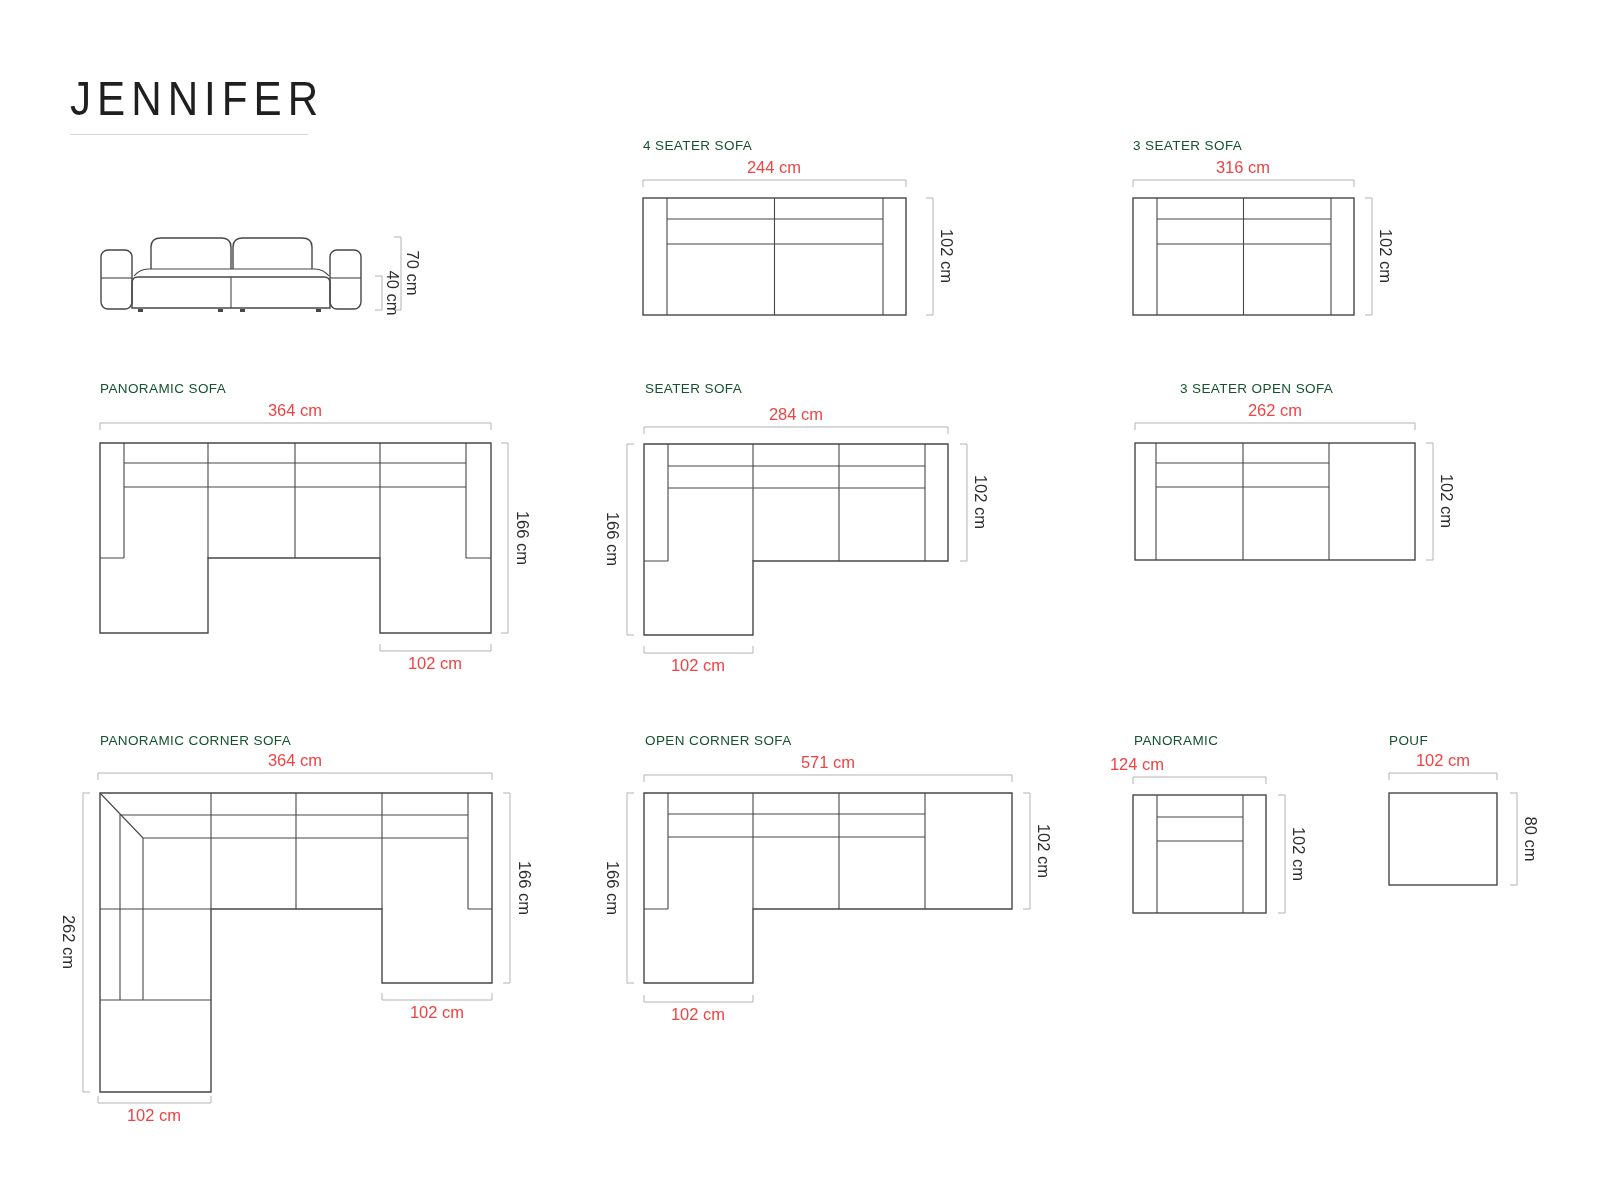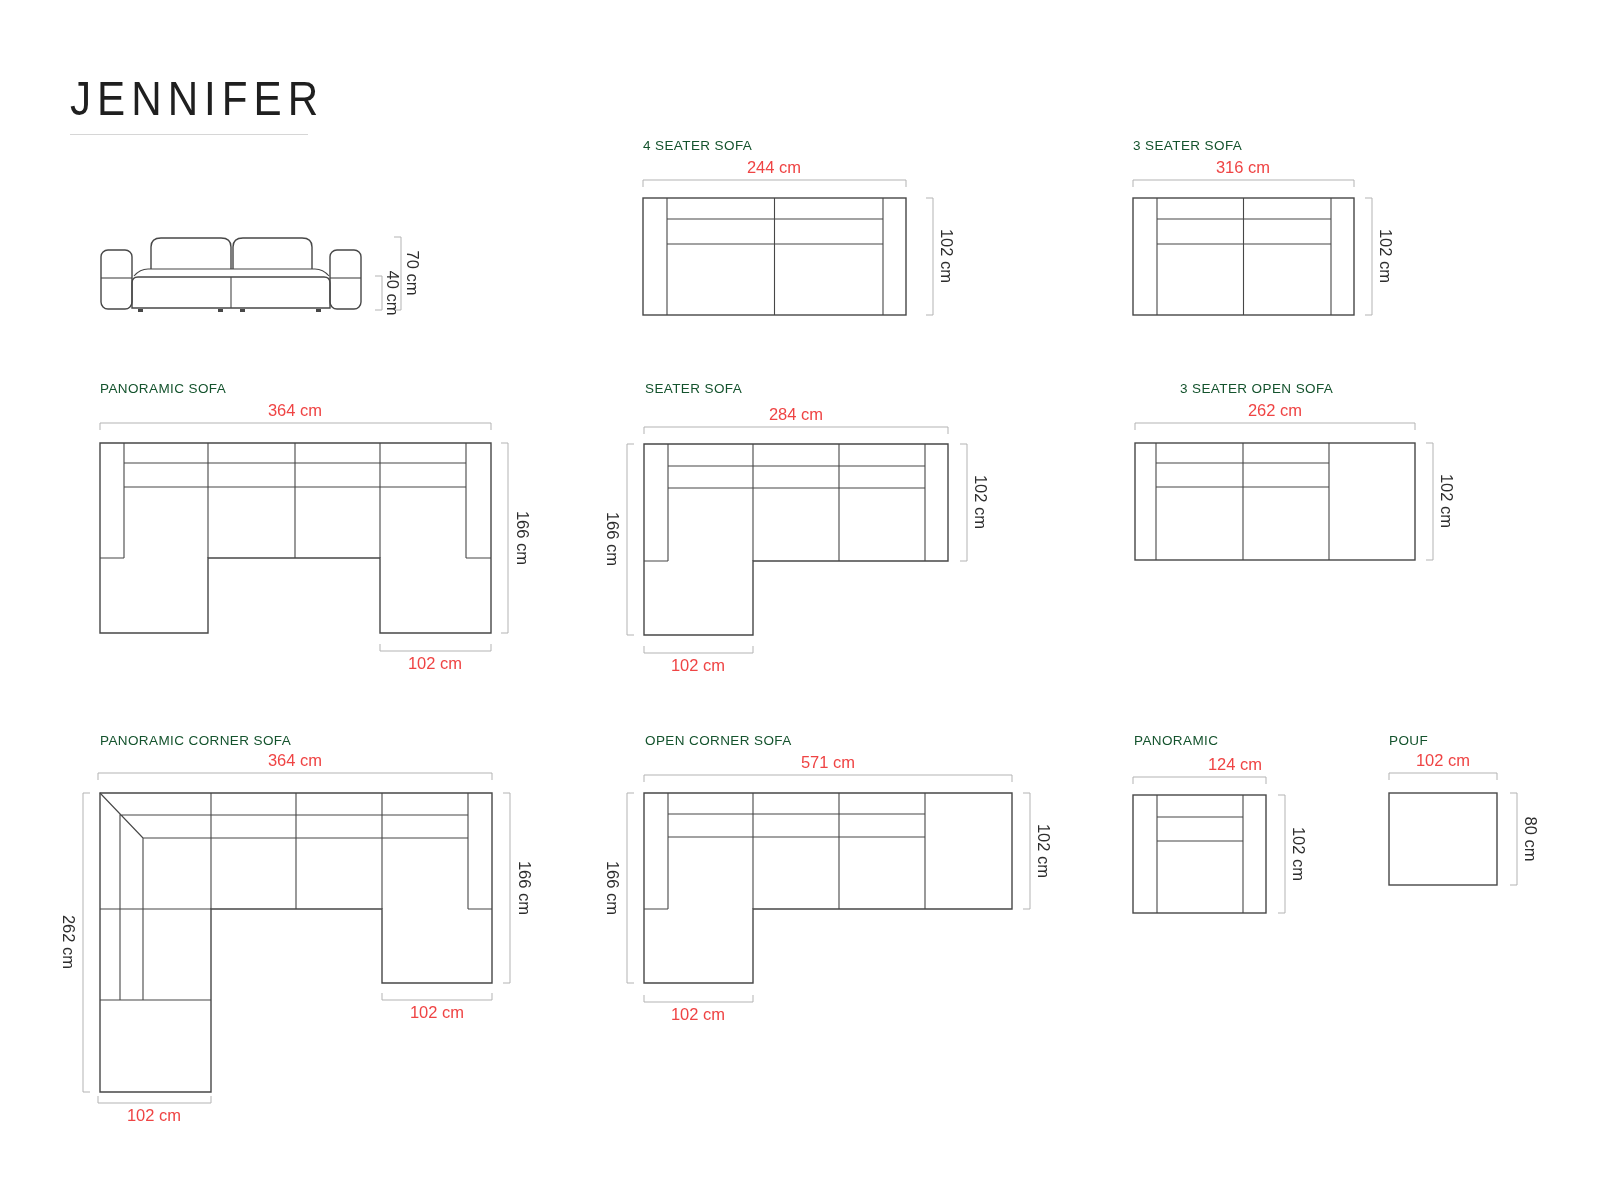--- a/index.html
+++ b/index.html
@@ -166,20 +166,20 @@
   <span class="dim-h" style="left:437px;top:1004px;">102 cm</span>
   <span class="dim-h" style="left:154px;top:1107px;">102 cm</span>
 
   <span class="ptitle" style="left:645px;top:734px;">OPEN CORNER SOFA</span>
   <span class="dim-h" style="left:828px;top:754px;">571 cm</span>
   <span class="dim-v" style="left:604px;top:888px;">166 cm</span>
   <span class="dim-v" style="left:1035px;top:851px;">102 cm</span>
   <span class="dim-h" style="left:698px;top:1006px;">102 cm</span>
 
   <span class="ptitle" style="left:1134px;top:734px;">PANORAMIC</span>
-  <span class="dim-h" style="left:1235px;top:756px;">124 cm</span>
+  <span class="dim-h" style="left:1137px;top:756px;">124 cm</span>
   <span class="dim-v" style="left:1290px;top:854px;">102 cm</span>
 
   <span class="ptitle" style="left:1389px;top:734px;">POUF</span>
   <span class="dim-h" style="left:1443px;top:752px;">102 cm</span>
   <span class="dim-v" style="left:1522px;top:839px;">80 cm</span>
 
 </div>
 
 </body></html>

